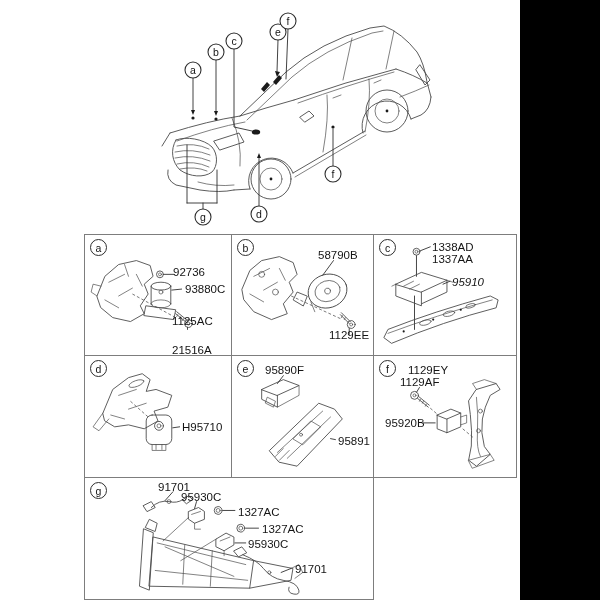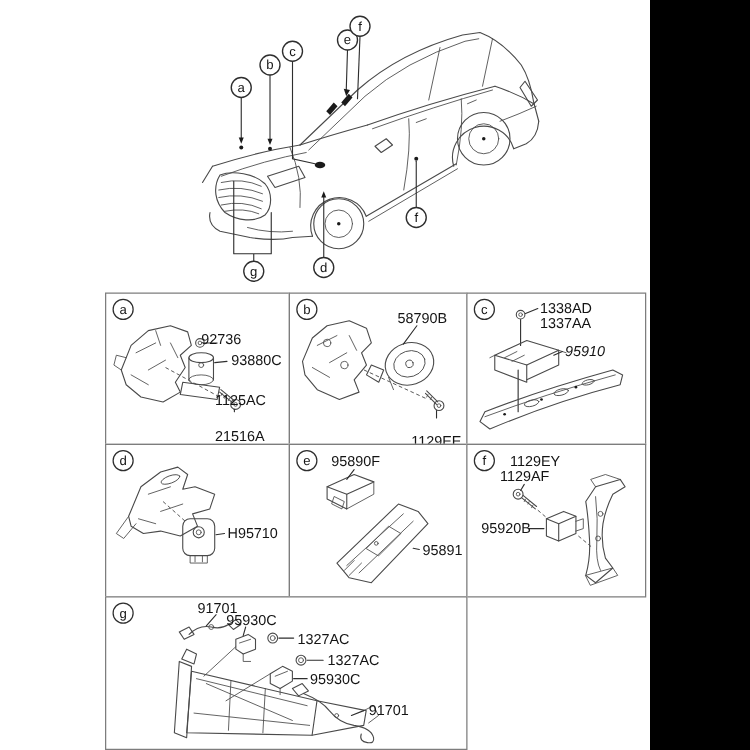--- a/index.html
+++ b/index.html
@@ -144,21 +144,21 @@
       <path class="s" d="M62,72 L92,76 L90,86 L60,82 Z"></path>
       <path class="ld" d="M88,56 L98,55"></path>
       <path class="dash" d="M48,60 L92,84"></path>
       <path class="s" d="M92,80 L103,89 M93,78 L104,87"></path>
       <path class="s2" d="M94,81 L93,83 M97,83 L96,85 M100,85 L99,87"></path>
       <circle class="s" cx="105" cy="90" r="4"></circle>
         <circle class="s2" cx="105" cy="90" r="1.5"></circle>
       <path class="ld" d="M104,94 L104,96"></path>
     </svg>
     <span class="badge">a</span>
-    <span class="lbl" style="left:76px;top:31px;">92736</span>
+    <span class="lbl" style="left:88px;top:31px;">92736</span>
     <span class="lbl" style="left:100px;top:48px;">93880C</span>
     <span class="lbl" style="left:87px;top:80px;">1125AC</span>
     <span class="lbl" style="left:87px;top:109px;">21516A</span>
   </div>
 
   <div class="cell" style="left:231px;top:234px;width:143px;height:122px;">
     <svg class="art" viewBox="0 0 143 122">
       <path class="s" d="M10,55 L18,36 L30,26 L48,22 L62,28 L66,40 L58,48 L62,58 L52,70 L56,80 L40,86 L22,78 L12,66 Z"></path>
       <path class="s2" d="M22,42 L38,34 M32,56 L46,48 M18,60 L32,68 M48,34 L54,46"></path>
       <circle class="s2" cx="30" cy="40" r="3"></circle>
@@ -173,21 +173,21 @@
       <path class="ld" d="M103,26 L92,41"></path>
       <path class="dash" d="M60,62 L110,85"></path>
       <path class="s" d="M110,81 L119,90 M111,79 L120,88"></path>
       <path class="s2" d="M112,82 L111,84 M115,84 L114,86"></path>
       <circle class="s" cx="121" cy="91" r="4"></circle>
         <circle class="s2" cx="121" cy="91" r="1.5"></circle>
       <path class="ld" d="M119,95 L119,101"></path>
     </svg>
     <span class="badge">b</span>
     <span class="lbl" style="left:86px;top:14px;">58790B</span>
-    <span class="lbl" style="left:97px;top:113px;">1129EE</span>
+    <span class="lbl" style="left:97px;top:94px;">1129EE</span>
   </div>
 
   <div class="cell" style="left:373px;top:234px;width:144px;height:122px;">
     <svg class="art" viewBox="0 0 144 122">
       <circle class="s" cx="43" cy="17" r="3.5"></circle>
         <circle class="s2" cx="43" cy="17" r="1.5"></circle>
       <path class="ld" d="M47,16 L57,12"></path>
       <path class="ld" d="M43,21 L43,42 M41,62 L41,96"></path>
       <path class="s" d="M22,50 L48,38 L74,46 L48,58 Z"></path>
       <path class="s" d="M22,50 L22,62 L48,72 L48,58"></path>

